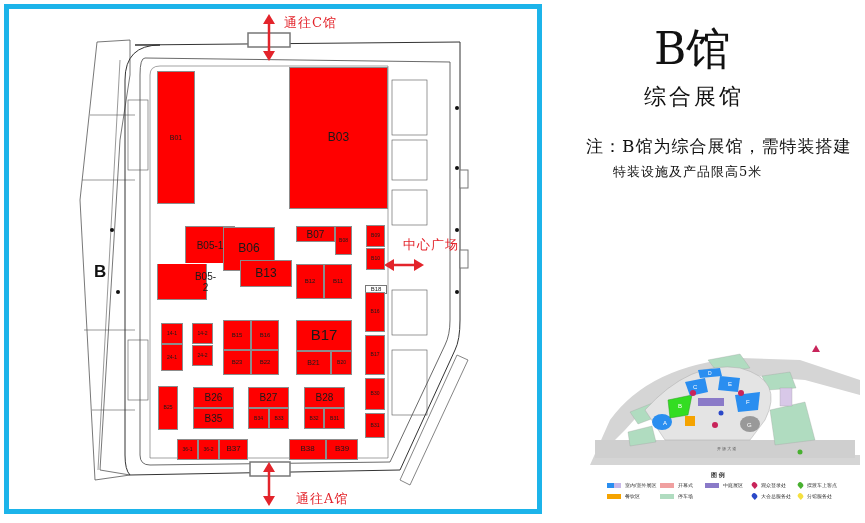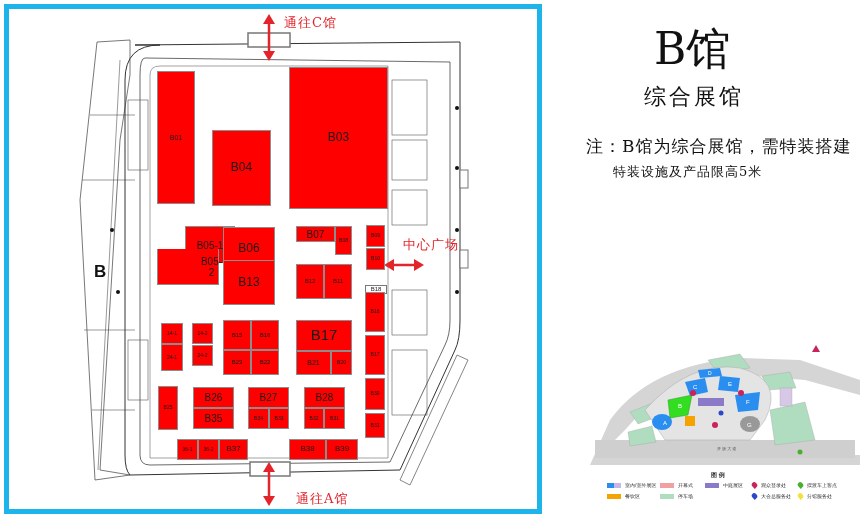--- a/index.html
+++ b/index.html
@@ -79,32 +79,31 @@
     </g>
   </svg>
 
   <span class="dir" style="left:284px;top:14px;">通往C馆</span>
   <span class="dir" style="left:296px;top:490px;">通往A馆</span>
   <span class="dir" style="left:403px;top:236px;">中心广场</span>
   <span class="hall-b">B</span>
 
   <div class="booth" style="left:157px;top:71px;width:38px;height:133px;">B01</div>
   <div class="booth lg" style="left:289px;top:67px;width:99px;height:142px;">B03</div>
-  <div class="booth lg" style="left:212px;top:130px;width:59px;height:76px;">B04</div>
 
   <div class="booth md" style="left:157px;top:226px;width:50px;height:37px;border-bottom:none;margin-left:28px;">B05-1</div>
-  <div class="booth md" style="left:157px;top:249px;width:62px;height:36px;border-top:none;padding-left:47px;">B05-2</div>
+  <div class="booth md" style="left:157px;top:264px;width:50px;height:36px;border-top:none;padding-left:47px;">B05-2</div>
   <div class="booth lg" style="left:223px;top:227px;width:52px;height:44px;">B06</div>
   <div class="booth md" style="left:296px;top:226px;width:39px;height:16px;">B07</div>
   <div class="booth" style="left:335px;top:226px;width:17px;height:29px;font-size:5px;">B08</div>
   <div class="booth" style="left:366px;top:225px;width:19px;height:22px;font-size:5px;">B09</div>
   <div class="booth" style="left:366px;top:248px;width:19px;height:22px;font-size:5px;">B10</div>
   <div class="booth" style="left:324px;top:264px;width:28px;height:35px;font-size:6px;">B11</div>
   <div class="booth" style="left:296px;top:264px;width:28px;height:35px;font-size:6px;">B12</div>
-  <div class="booth lg" style="left:223px;top:260px;width:52px;height:45px;">B13</div>
+  <div class="booth lg" style="left:240px;top:260px;width:52px;height:27px;">B13</div>
 
   <div class="smallsign" style="left:365px;top:285px;width:20px;height:7px;">B18</div>
   <div class="booth" style="left:365px;top:292px;width:20px;height:40px;font-size:5px;">B16</div>
   <div class="booth" style="left:365px;top:335px;width:20px;height:40px;font-size:5px;">B17</div>
   <div class="booth" style="left:365px;top:378px;width:20px;height:32px;font-size:5px;">B30</div>
   <div class="booth" style="left:365px;top:413px;width:20px;height:25px;font-size:5px;">B31</div>
 
   <div class="booth" style="left:161px;top:323px;width:22px;height:21px;font-size:5px;">14-1</div>
   <div class="booth" style="left:161px;top:344px;width:22px;height:27px;font-size:5px;">24-1</div>
   <div class="booth" style="left:192px;top:323px;width:21px;height:21px;font-size:5px;">14-2</div>

